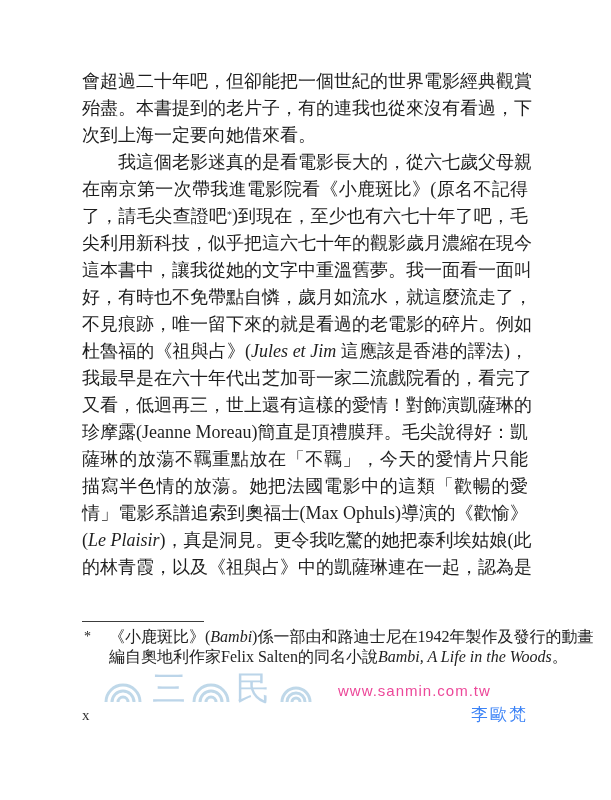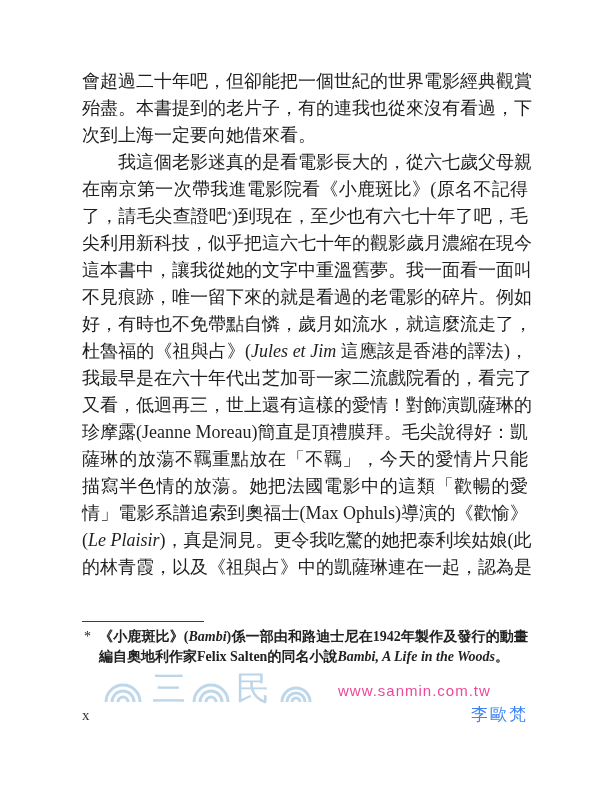--- a/index.html
+++ b/index.html
@@ -15,22 +15,22 @@
   .line.para-end{text-align-last:left;}
   .line i{}
   .line sup{font-size:10px;line-height:0;vertical-align:4px;}
   .footnote-sep{
     position:absolute;left:82px;top:621px;width:122px;height:0;
     border-top:1.5px solid #3c3c3c;
   }
   .footnote{position:absolute;left:82px;top:627px;width:446px;color:#222;z-index:2;}
   .fn-marker{position:absolute;left:2px;top:2px;font-size:14px;color:#222;}
   .fn-line{
-    margin-left:17px;font-size:14px;line-height:20px;height:20px;white-space:nowrap;
-    text-align:justify;text-align-last:justify;font-weight:bold;
+    margin-left:27px;font-size:16px;line-height:20px;height:20px;white-space:nowrap;
+    text-align:justify;text-align-last:justify;
   }
   .fn-line.para-end{text-align-last:left;}
   .fn-line i{font-style:italic;}
   .watermark{
     position:absolute;left:100px;top:659px;width:392px;height:46px;
     display:flex;align-items:flex-end;gap:10px;z-index:1;pointer-events:none;
   }
   .wm-url{
     font-family:"Liberation Sans","DejaVu Sans",sans-serif;
     font-size:15px;letter-spacing:1px;color:#ec4899;line-height:1;
@@ -51,22 +51,22 @@
 
   <main class="body-text">
       <div class="line">會超過二十年吧，但卻能把一個世紀的世界電影經典觀賞</div>
       <div class="line">殆盡。本書提到的老片子，有的連我也從來沒有看過，下</div>
       <div class="line para-end">次到上海一定要向她借來看。</div>
       <div class="line">　　我這個老影迷真的是看電影長大的，從六七歲父母親</div>
       <div class="line">在南京第一次帶我進電影院看《小鹿斑比》(原名不記得</div>
       <div class="line">了，請毛尖查證吧<sup>*</sup>)到現在，至少也有六七十年了吧，毛</div>
       <div class="line">尖利用新科技，似乎把這六七十年的觀影歲月濃縮在現今</div>
       <div class="line">這本書中，讓我從她的文字中重溫舊夢。我一面看一面叫</div>
+      <div class="line">好，有時也不免帶點自憐，歲月如流水，就這麼流走了，</div>
       <div class="line">不見痕跡，唯一留下來的就是看過的老電影的碎片。例如</div>
-      <div class="line">好，有時也不免帶點自憐，歲月如流水，就這麼流走了，</div>
       <div class="line">杜魯福的《祖與占》(<i>Jules et Jim</i> 這應該是香港的譯法)，</div>
       <div class="line">我最早是在六十年代出芝加哥一家二流戲院看的，看完了</div>
       <div class="line">又看，低迴再三，世上還有這樣的愛情！對飾演凱薩琳的</div>
       <div class="line">珍摩露(Jeanne Moreau)簡直是頂禮膜拜。毛尖說得好：凱</div>
       <div class="line">薩琳的放蕩不羈重點放在「不羈」，今天的愛情片只能</div>
       <div class="line">描寫半色情的放蕩。她把法國電影中的這類「歡暢的愛</div>
       <div class="line">情」電影系譜追索到奧福士(Max Ophuls)導演的《歡愉》</div>
       <div class="line">(<i>Le Plaisir</i>)，真是洞見。更令我吃驚的她把泰利埃姑娘(此</div>
       <div class="line">的林青霞，以及《祖與占》中的凱薩琳連在一起，認為是</div>
     </main>

